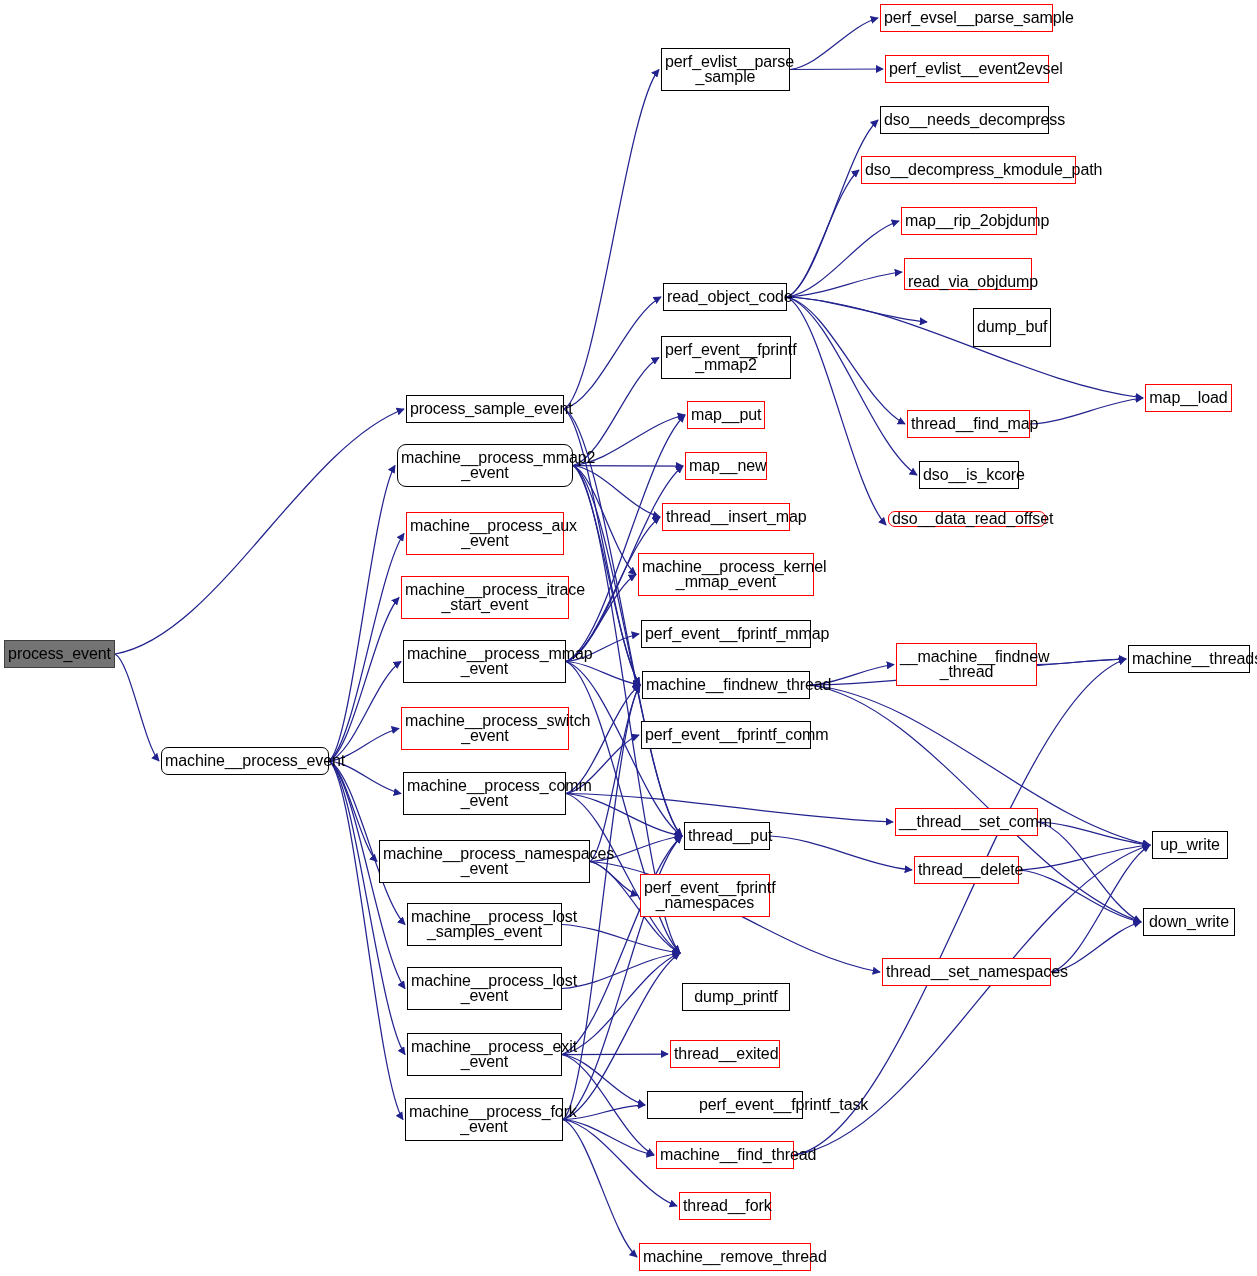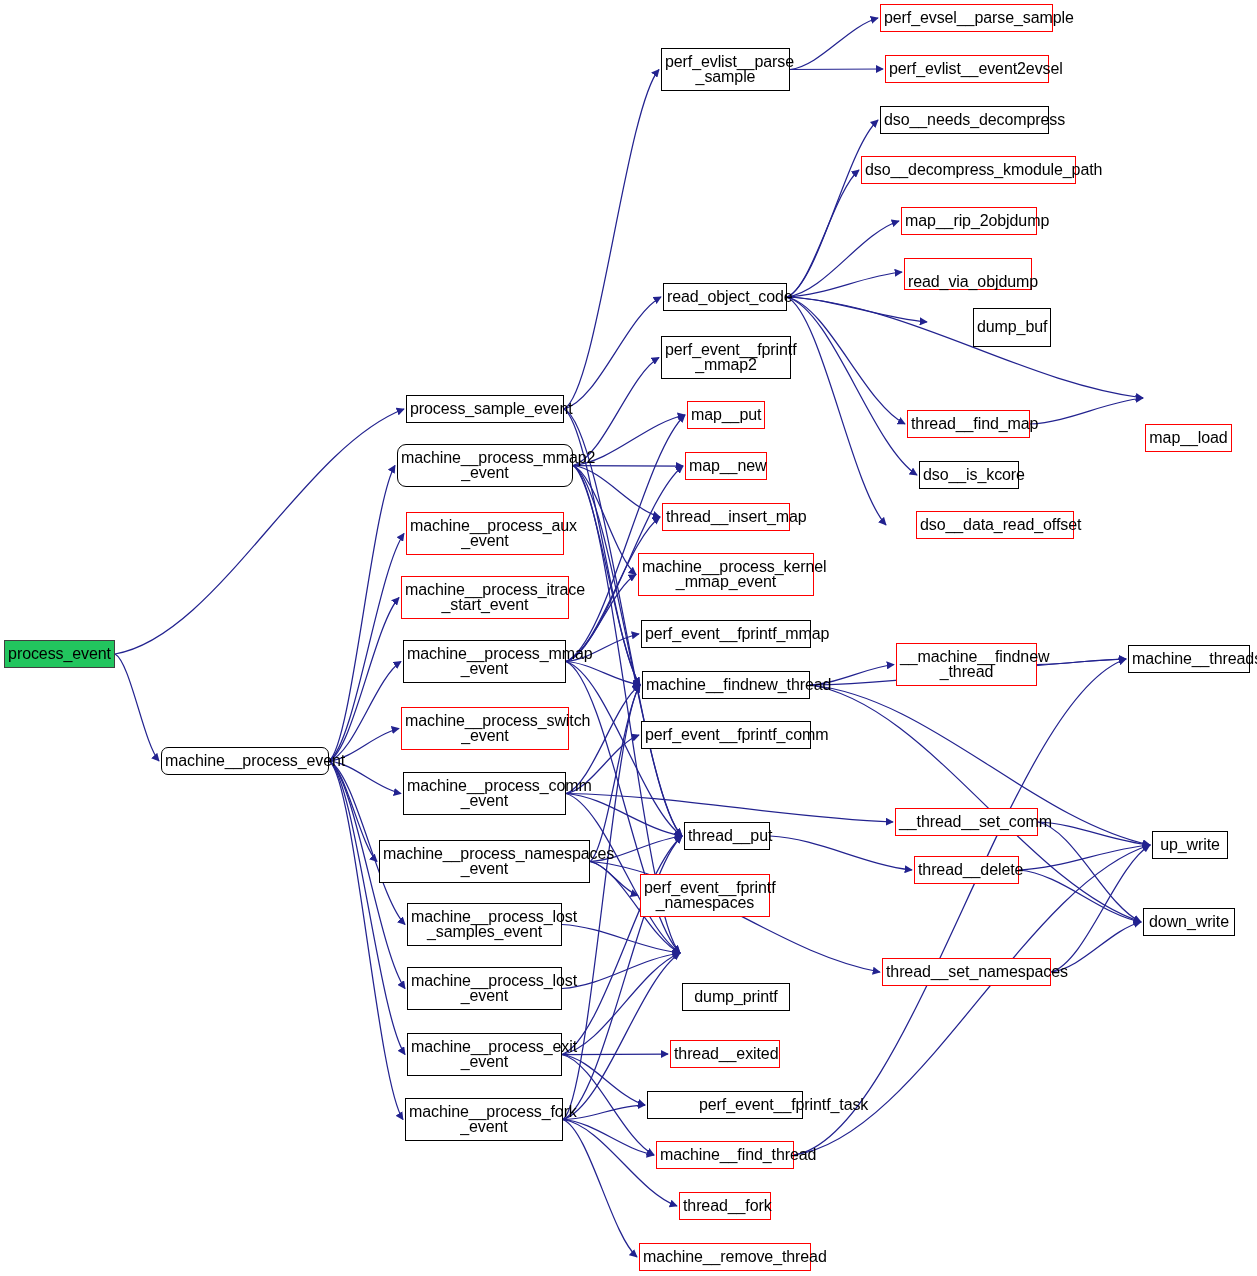--- a/index.html
+++ b/index.html
@@ -39,21 +39,21 @@
     background: #ffffff;
     border: 1px solid #000000;
     white-space: pre;
     letter-spacing: -0.1px;
     z-index: 5;
   }
   .node.red {
     border-color: #ff0000;
   }
   .node.root {
-    background: #22c55e;
+    background: #737373;
     border-color: #404040;
   }
   .node-label {
     display: block;
     width: 100%;
     padding: 0 3px;
     box-sizing: border-box;
   }
 </style>
 </head>
@@ -202,24 +202,24 @@
       <div class="node red" style="left: 639px; top: 1243px; width: 172px; height: 28px;"><span class="node-label">machine__remove_thread</span></div>
       <div class="node red" style="left: 880px; top: 4px; width: 173px; height: 28px;"><span class="node-label">perf_evsel__parse_sample</span></div>
       <div class="node red" style="left: 885px; top: 55px; width: 164px; height: 28px;"><span class="node-label">perf_evlist__event2evsel</span></div>
       <div class="node" style="left: 880px; top: 106px; width: 169px; height: 28px;"><span class="node-label">dso__needs_decompress</span></div>
       <div class="node red" style="left: 861px; top: 156px; width: 215px; height: 28px;"><span class="node-label">dso__decompress_kmodule_path</span></div>
       <div class="node red" style="left: 901px; top: 207px; width: 136px; height: 28px;"><span class="node-label">map__rip_2objdump</span></div>
       <div class="node red" style="left: 904px; top: 258px; width: 128px; height: 32px; align-items: flex-end;"><span class="node-label">read_via_objdump</span></div>
       <div class="node" style="left: 973px; top: 308px; width: 78px; height: 39px;"><span class="node-label">dump_buf</span></div>
       <div class="node red" style="left: 907px; top: 410px; width: 123px; height: 28px;"><span class="node-label">thread__find_map</span></div>
       <div class="node" style="left: 919px; top: 461px; width: 100px; height: 28px;"><span class="node-label">dso__is_kcore</span></div>
-      <div class="node red" style="left: 916px; top: 511px; width: 158px; height: 28px;"><span class="node-label">dso__data_read_offset</span></div>
+      <div class="node red" style="left: 888px; top: 511px; width: 158px; height: 16px; border-radius: 7px;"><span class="node-label">dso__data_read_offset</span></div>
       <div class="node red" style="left: 896px; top: 643px; width: 141px; height: 43px;"><span class="node-label">__machine__findnew
 _thread</span></div>
       <div class="node red" style="left: 895px; top: 808px; width: 143px; height: 28px;"><span class="node-label">__thread__set_comm</span></div>
       <div class="node red" style="left: 914px; top: 856px; width: 105px; height: 28px;"><span class="node-label">thread__delete</span></div>
       <div class="node red" style="left: 882px; top: 958px; width: 169px; height: 28px;"><span class="node-label">thread__set_namespaces</span></div>
       <div class="node" style="left: 1128px; top: 645px; width: 122px; height: 28px;"><span class="node-label">machine__threads</span></div>
-      <div class="node red" style="left: 1145px; top: 384px; width: 87px; height: 28px; margin-top: 40px;"><span class="node-label">map__load</span></div>
+      <div class="node red" style="left: 1145px; top: 384px; width: 87px; height: 28px;"><span class="node-label">map__load</span></div>
       <div class="node" style="left: 1152px; top: 831px; width: 76px; height: 28px;"><span class="node-label">up_write</span></div>
       <div class="node" style="left: 1143px; top: 908px; width: 92px; height: 28px;"><span class="node-label">down_write</span></div>
     </div>
 </div>
 
 </body></html>

